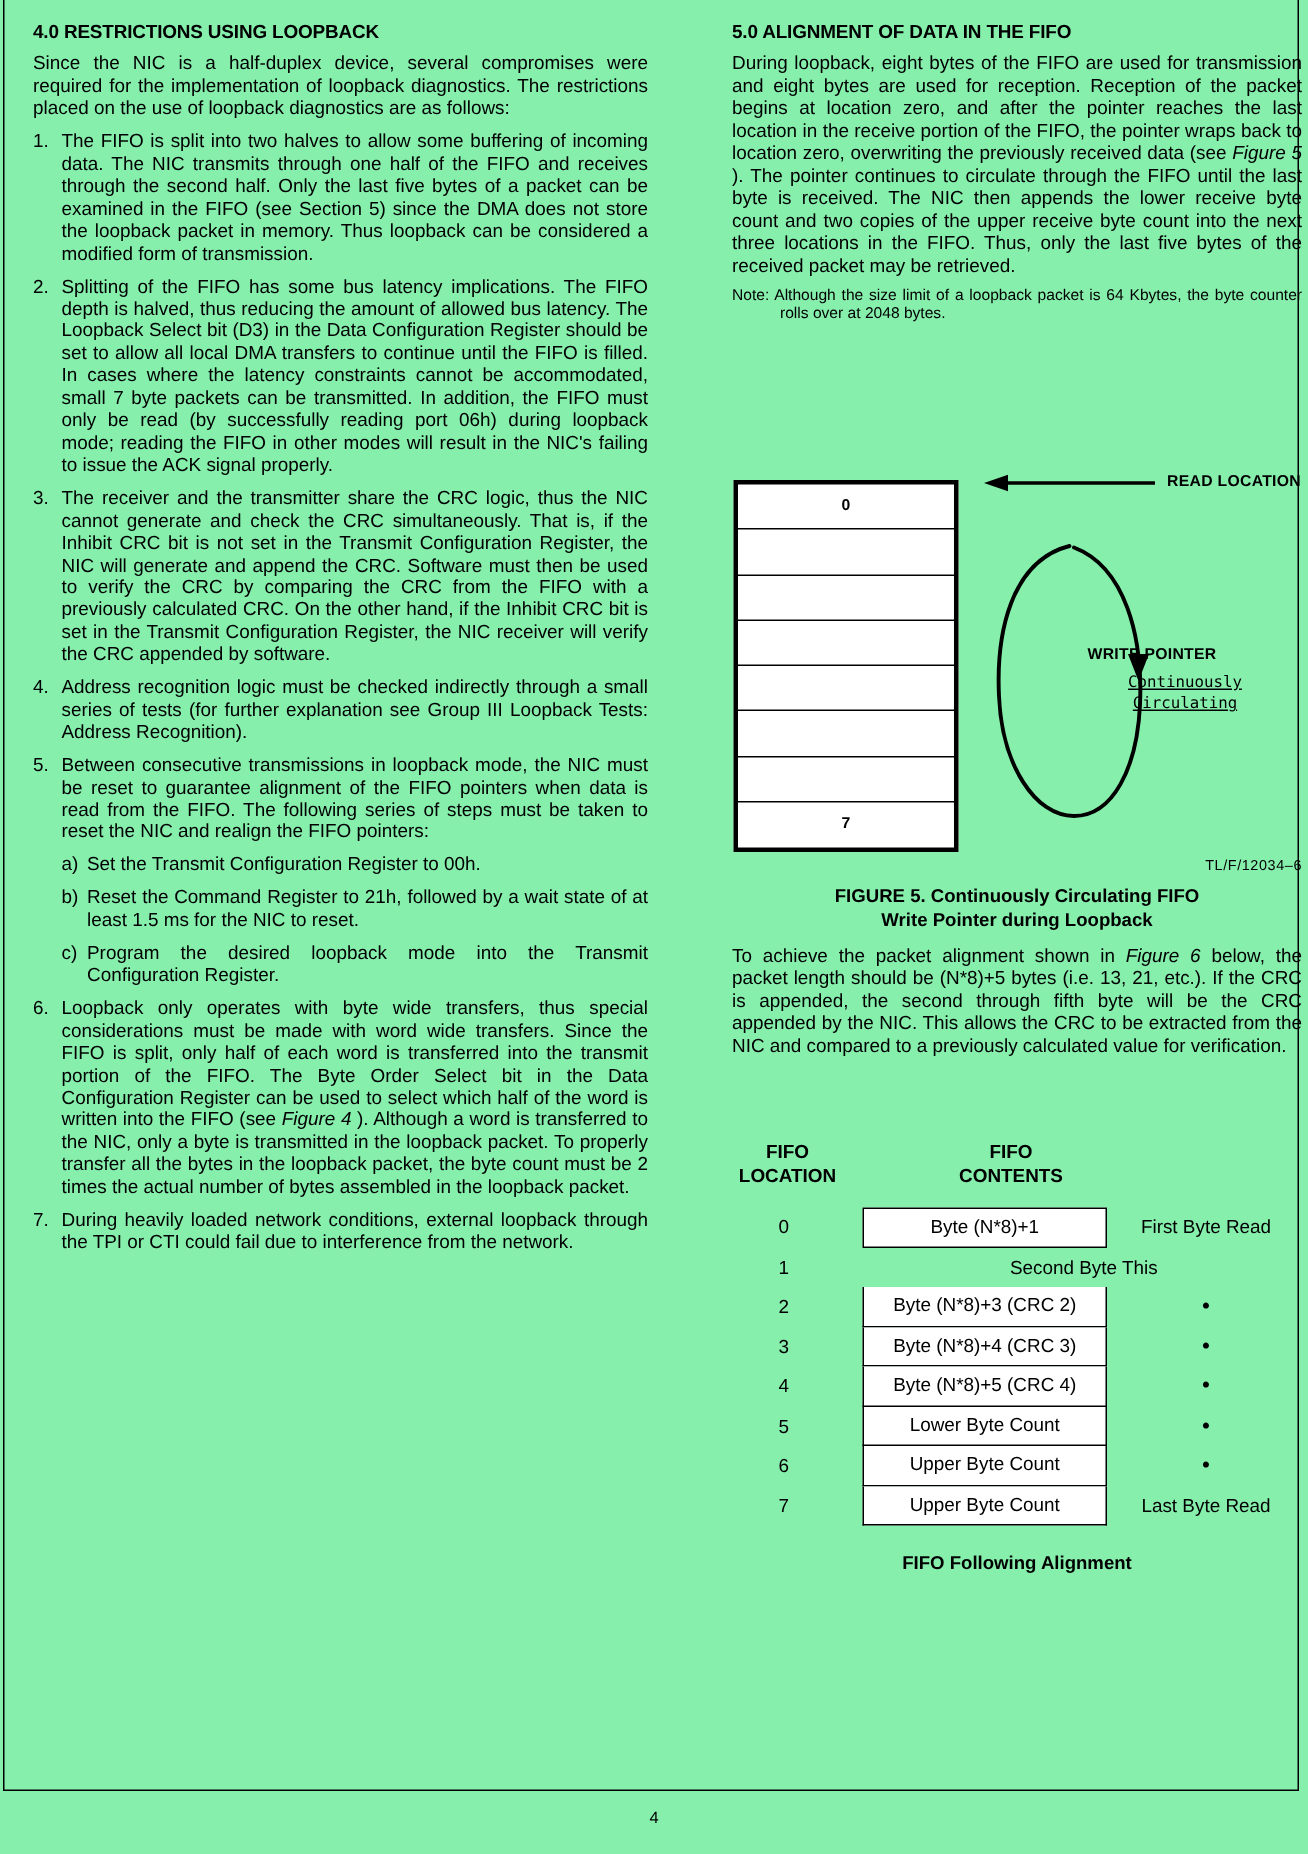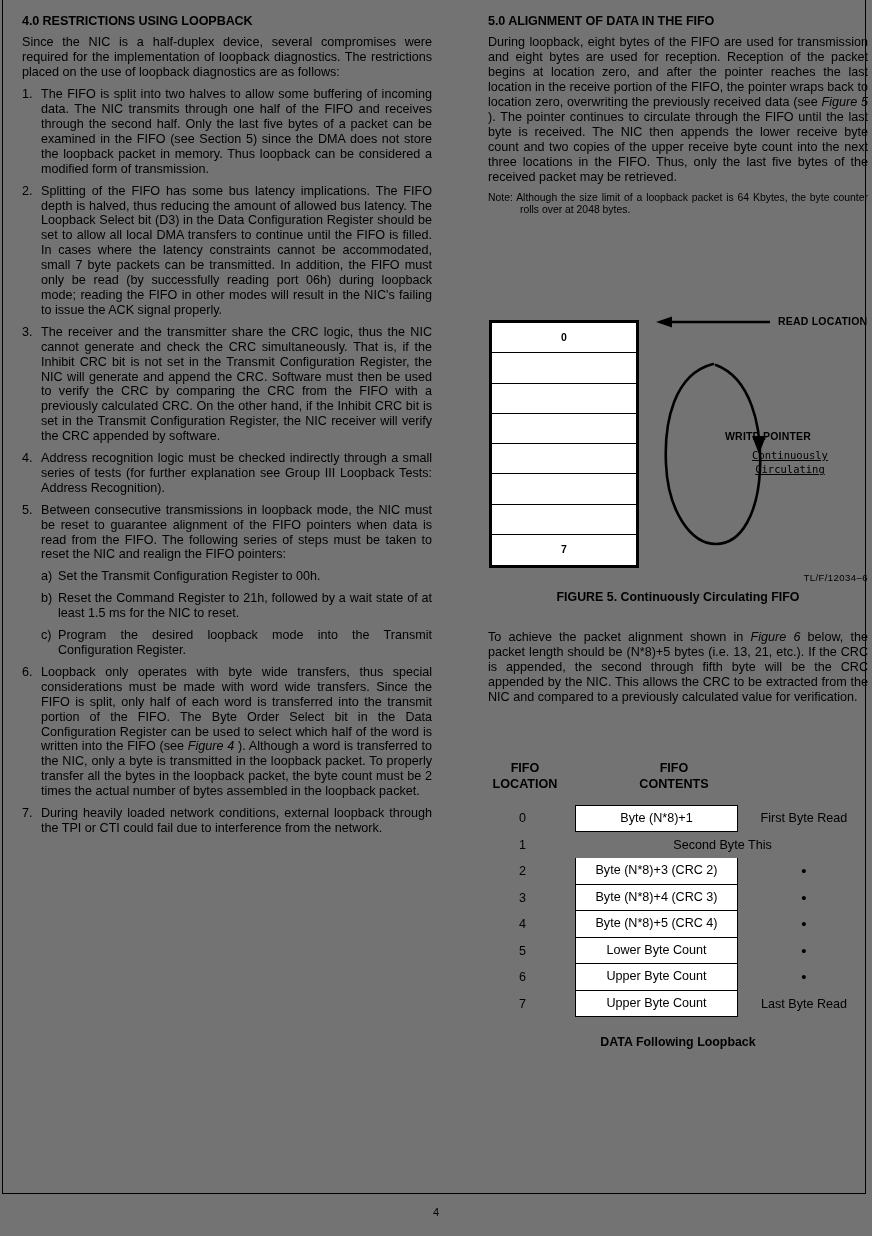--- a/index.html
+++ b/index.html
@@ -9,21 +9,21 @@
     background: #ffffff;
   }
   body {
     font-family: "Liberation Sans", sans-serif;
     color: #000000;
   }
   #page {
     position: relative;
     width: 872px;
     height: 1236px;
-    background: #737373;
+    background: #86efac;
     box-sizing: border-box;
     overflow: hidden;
   }
   
   #page-frame {
     position: absolute;
     left: 2px;
     top: -6px;
     width: 864px;
     height: 1200px;
@@ -366,20 +366,21 @@
     <div id="write-label">WRITE POINTER</div>
     <div id="write-sub">
       <div>Continuously</div>
       <div>Circulating</div>
     </div>
 
     <div class="tlf">TL/F/12034–6</div>
 
     <div class="fig-caption" id="fig5-caption">
       <div>FIGURE 5. Continuously Circulating FIFO</div>
+      <div>Write Pointer during Loopback</div>
     </div>
   </div>
 
   <div id="para-after-fig5">
     <p class="body"><span>To achieve the packet alignment shown in </span><i>Figure 6</i><span> below, the packet length should be (N*8)+5 bytes (i.e. 13, 21, etc.). If the CRC is appended, the second through fifth byte will be the CRC appended by the NIC. This allows the CRC to be extracted from the NIC and compared to a previously calculated value for verification.</span></p>
   </div>
 
   <div id="fig6">
 
     <div class="hdr" id="hdr-loc">
@@ -427,19 +428,19 @@
         <div class="rlabel dot">•</div>
       </div>
       <div class="row">
         <div class="loc">7</div>
         <div class="contents">Upper Byte Count</div>
         <div class="rlabel">Last Byte Read</div>
       </div>
     </div>
 
     <div class="fig-caption" id="fig6-caption">
-      <div>DATA Following Loopback</div>
+      <div>FIFO Following Alignment</div>
     </div>
   </div>
 
   <div id="footer-num">4</div>
 
 </div>
 
 </body></html>

